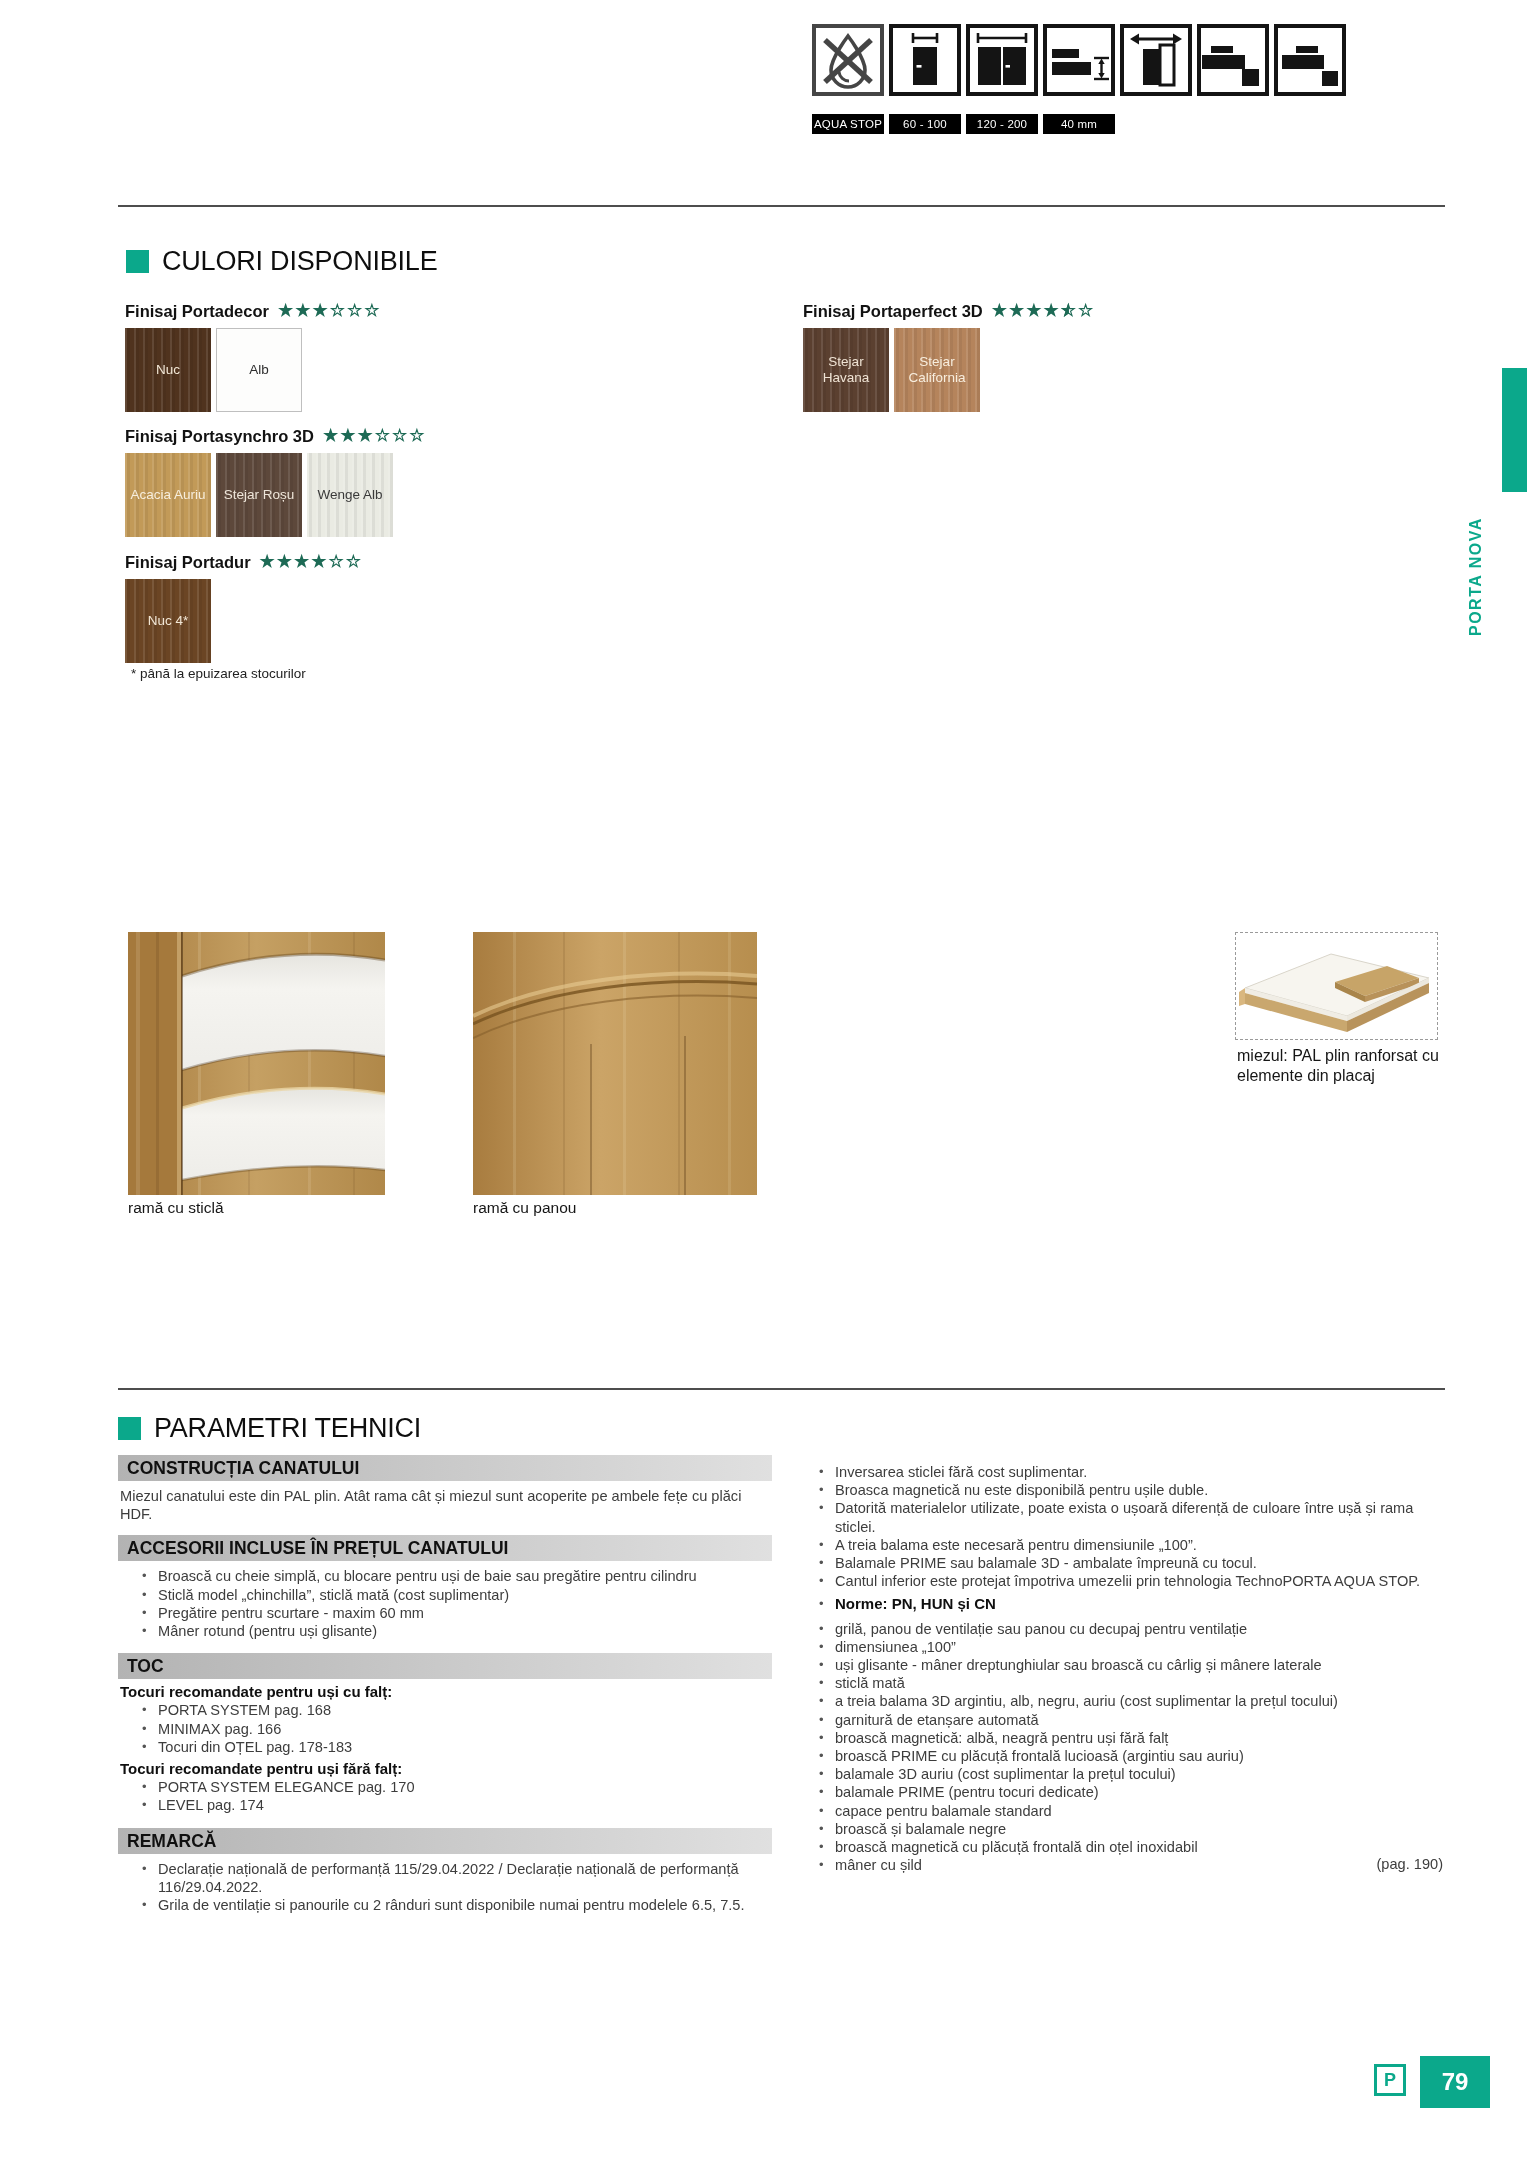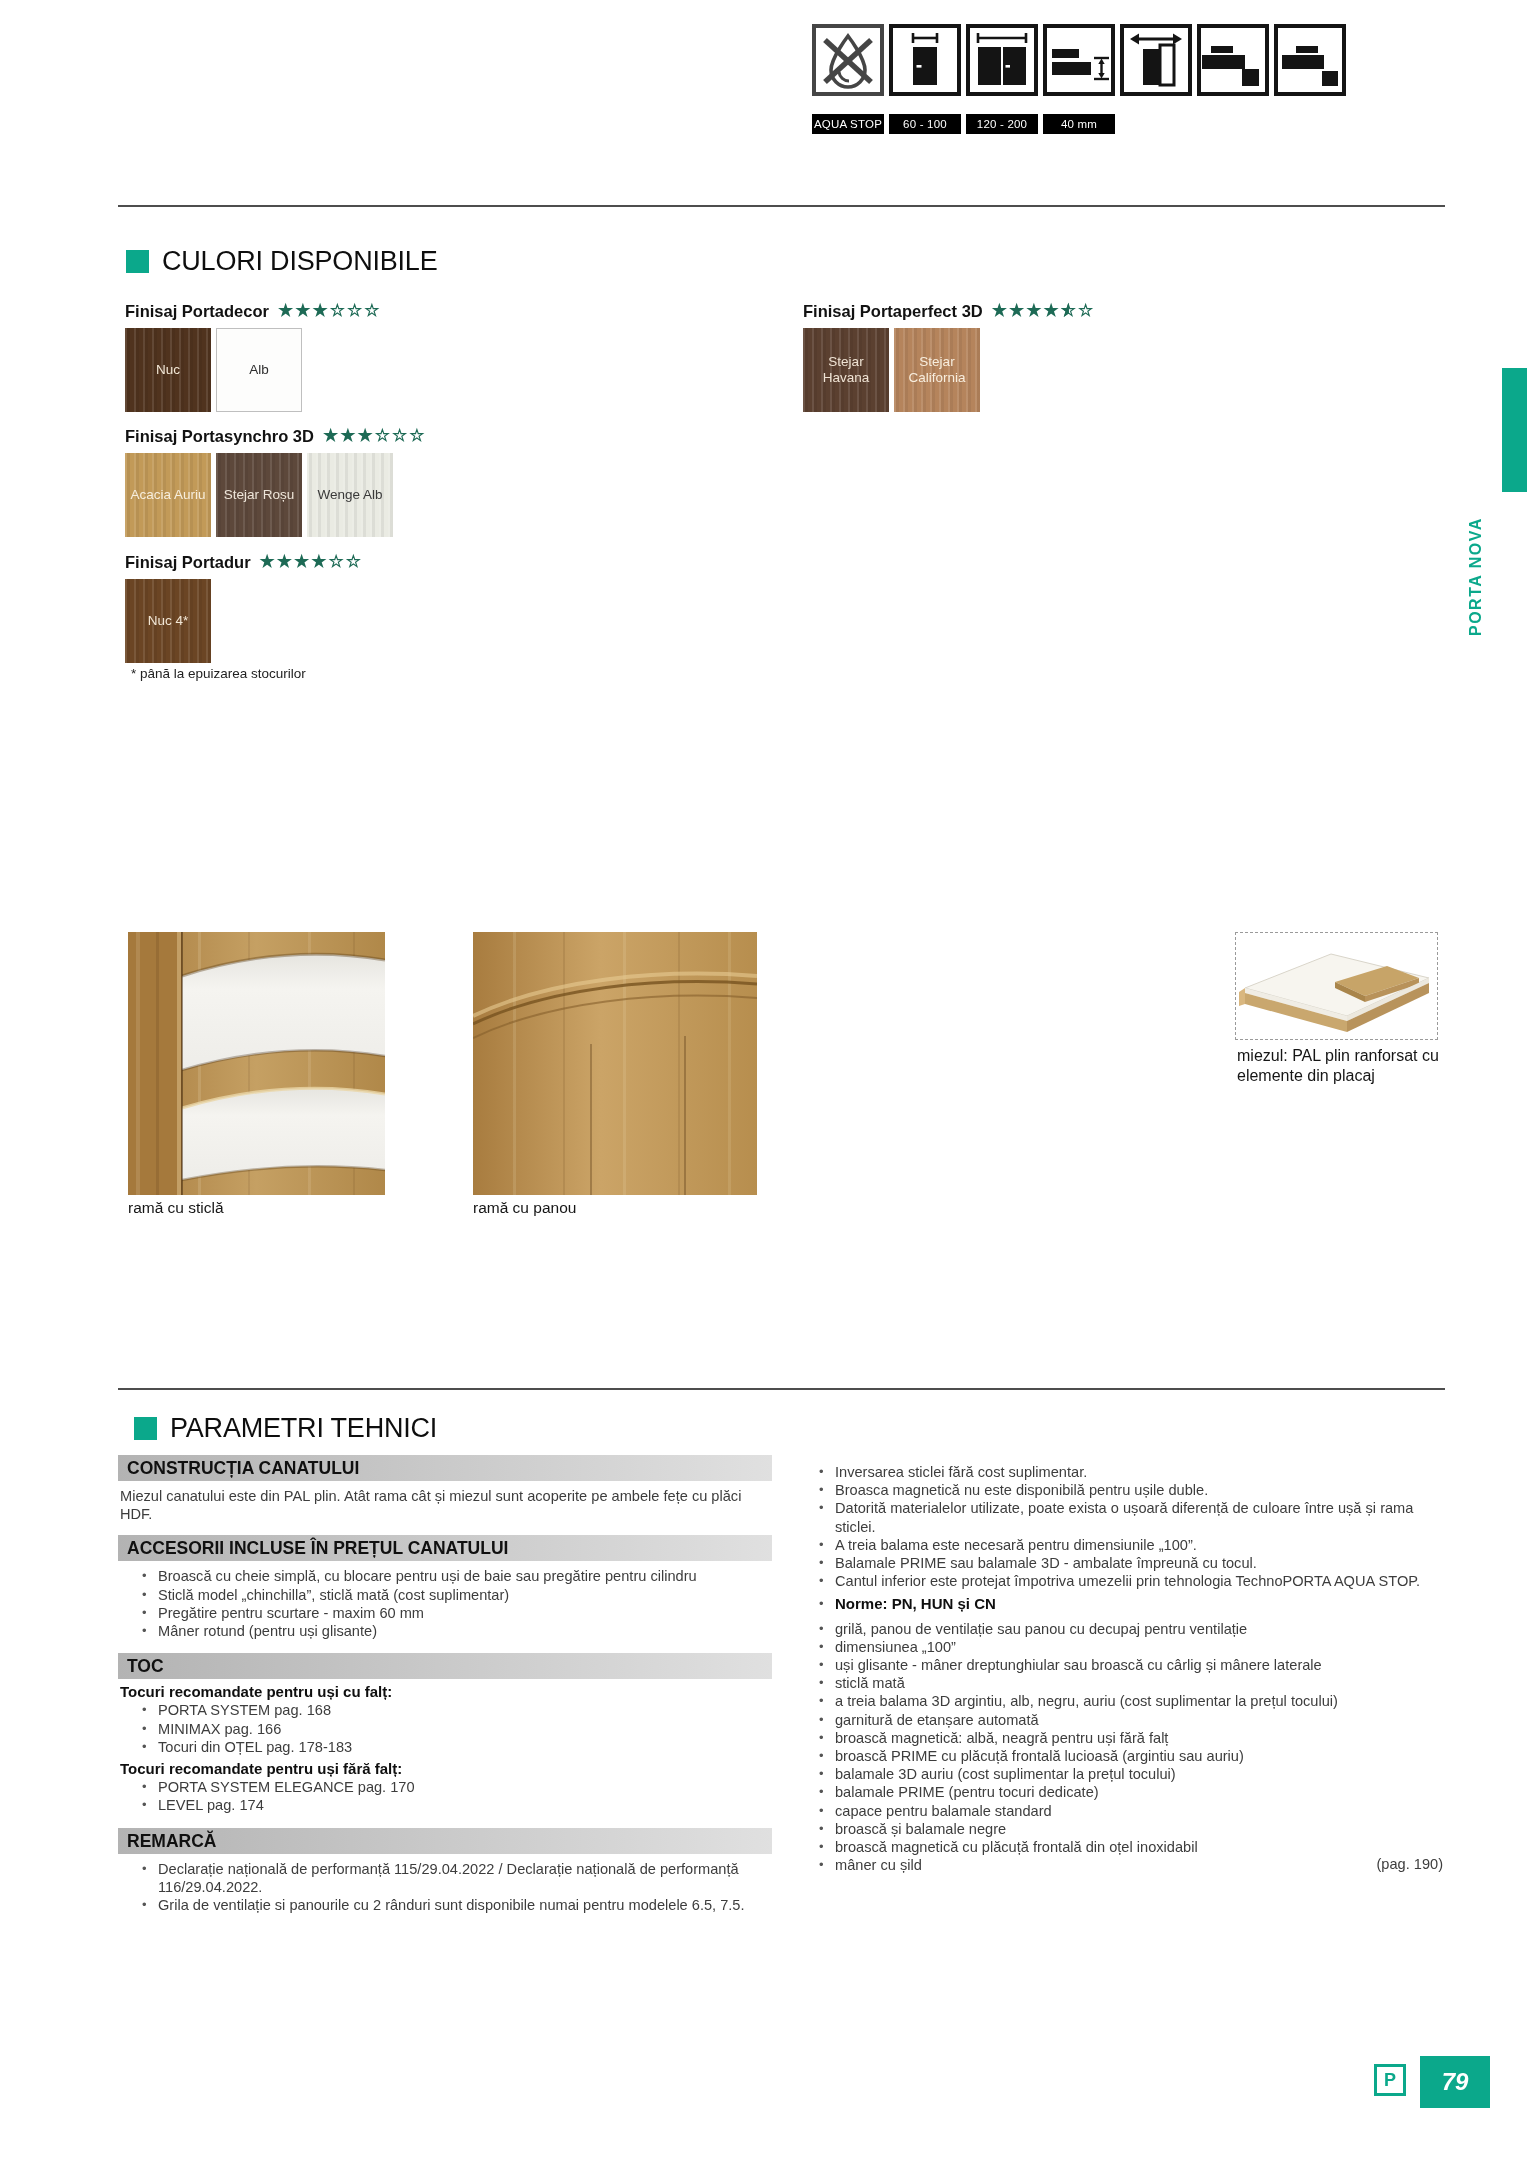--- a/index.html
+++ b/index.html
@@ -66,21 +66,21 @@
   .bold-bullet{position:relative;padding-left:40px;font-size:15px;font-weight:bold;color:#0f0f0f;
     line-height:18.2px;margin-top:5px;}
   .bold-bullet::before{content:"•";position:absolute;left:24px;top:0;color:#555;font-size:13px;font-weight:normal;}
   .mt12{margin-top:12px;} .mt13{margin-top:13px;}
   .pag-ref{text-align:right;margin-top:-18.2px;font-size:14.6px;color:#3d3d3d;padding-right:2px;}
   
   .p-logo{position:absolute;left:1374px;top:2064px;width:32px;height:32px;box-sizing:border-box;
     border:3px solid #0ba88b;color:#0ba88b;font-weight:bold;font-size:18px;
     display:flex;align-items:center;justify-content:center;}
   .page-num{position:absolute;left:1420px;top:2056px;width:70px;height:52px;background:#0ba88b;
-    color:#fff;font-weight:bold;font-size:24px;display:flex;align-items:center;justify-content:center;font-style:italic;}
+    color:#fff;font-weight:bold;font-size:24px;display:flex;align-items:center;justify-content:center;}
 </style>
 </head>
 <body>
 
 <div class="icon-row">
   <div class="icon-cell">
     <div class="icon-box gray">
       <svg viewBox="0 0 64 64">
         <path d="M32 8 C32 8 15 30 15 42 A17 17 0 0 0 49 42 C49 30 32 8 32 8 Z" fill="none" stroke="#454545" stroke-width="3.6"></path>
         <path d="M23 44 A10 10 0 0 0 33 53" fill="none" stroke="#454545" stroke-width="3"></path>
@@ -335,21 +335,21 @@
     <polygon points="108,83 190,45 190,55 108,94" fill="#b8935c"></polygon>
   </svg>
 </div>
 
 <div class="img-caption" style="left:128px">ramă cu sticlă</div>
 <div class="img-caption" style="left:473px">ramă cu panou</div>
 <div class="core-caption">miezul: PAL plin ranforsat cu elemente din placaj</div>
 
 <div class="rule" style="top:1388px"></div>
 
-<div class="sec-head" style="left:134px;top:1413px">
+<div class="sec-head" style="left:118px;top:1413px">
   <div class="sec-sq"></div>
   <div class="sec-title">PARAMETRI TEHNICI</div>
 </div>
 
 <div class="col col-left">
   <div class="banner">CONSTRUCȚIA CANATULUI</div>
   <p class="body-text">Miezul canatului este din PAL plin. Atât rama cât și miezul sunt acoperite pe ambele fețe cu plăci HDF.</p>
   <div class="banner mt12">ACCESORII INCLUSE ÎN PREȚUL CANATULUI</div>
   <ul class="blist">
       <li>Broască cu cheie simplă, cu blocare pentru uși de baie sau pregătire pentru cilindru</li>

